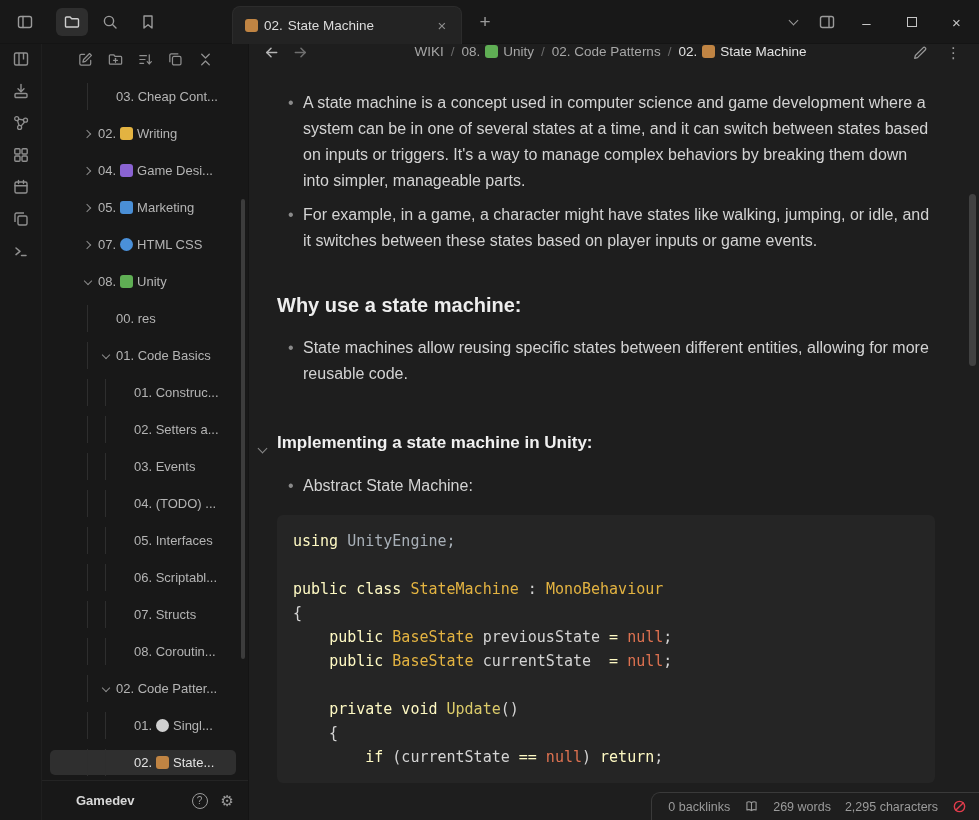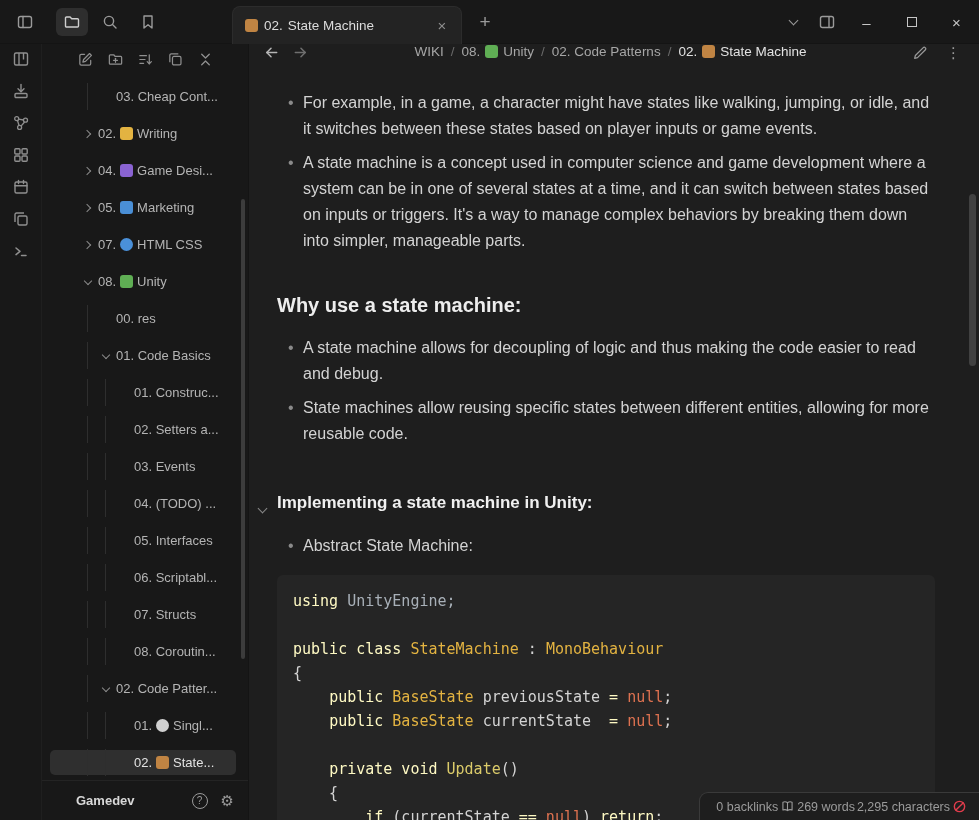--- a/index.html
+++ b/index.html
@@ -75,21 +75,21 @@
   .code-line{white-space:pre}
   .tok-k,.tok-o{color:#fef9c3}
   .tok-t{color:#e3b341}
   .tok-f{color:#dbcb6a}
   .tok-n{color:#dd7150}
   .tok-d{color:#a8b0b8}
   .tok-p{color:#d4d4d4}
   .main-scrollbar{position:absolute;right:3px;top:150px;width:7px;height:172px;background:#414141;border-radius:4px}
 
   
-  .statusbar{position:absolute;right:0;bottom:0;height:28px;background:#1e1e1e;border:1px solid #3a3a3a;border-right:none;border-bottom:none;border-top-left-radius:9px;display:flex;align-items:center;gap:2px;padding:0 12px 0 16px;font-size:12.5px;color:#9b9b9b;z-index:7}
+  .statusbar{position:absolute;right:0;bottom:0;height:28px;background:#1e1e1e;border:1px solid #3a3a3a;border-right:none;border-bottom:none;border-top-left-radius:9px;display:flex;align-items:center;gap:14px;padding:0 12px 0 16px;font-size:12.5px;color:#9b9b9b;z-index:7}
   .statusbar .item{white-space:nowrap}
 </style>
 </head>
 <body>
 
 <div class="titlebar">
   <span class="tb-icon">
     <svg width="18" height="18" viewBox="0 0 18 18" fill="none" stroke="#9a9a9a" stroke-width="1.4" stroke-linecap="round">
         <rect x="2.5" y="3.5" width="13" height="11" rx="2"></rect>
         <line x1="7" y1="3.5" x2="7" y2="14.5"></line>
@@ -523,28 +523,27 @@
         <svg width="16" height="16" viewBox="0 0 18 18" fill="none" stroke="#9a9a9a" stroke-width="1.4" stroke-linejoin="round">
             <path d="M3 15l.8-3.2 8.9-8.9a1.4 1.4 0 0 1 2 0l.4.4a1.4 1.4 0 0 1 0 2l-8.9 8.9z"></path>
           </svg>
       </span>
       <span style="color:#9a9a9a;font-size:15px">⋮</span>
     </span>
   </div>
 
   <div class="content">
     <ul class="blist">
+      <li>A state machine is a concept used in computer science and game development where a system can be in one of several states at a time, and it can switch between states based on inputs or triggers. It's a way to manage complex behaviors by breaking them down into simpler, manageable parts.</li>
       <li>For example, in a game, a character might have states like walking, jumping, or idle, and it switches between these states based on player inputs or game events.</li>
-      <li>A state machine is a concept used in computer science and game development where a system can be in one of several states at a time, and it can switch between states based on inputs or triggers. It's a way to manage complex behaviors by breaking them down into simpler, manageable parts.</li>
     </ul>
 
     <h3 class="why">Why use a state machine:</h3>
 
     <ul class="blist">
-      <li>A state machine allows for decoupling of logic and thus making the code easier to read and debug.</li>
       <li>State machines allow reusing specific states between different entities, allowing for more reusable code.</li>
     </ul>
 
     <h2 class="impl">
       <span class="h-collapse"></span>
       <span>Implementing a state machine in Unity:</span>
     </h2>
 
     <ul class="blist impl-list">
       <li>Abstract State Machine:</li>

